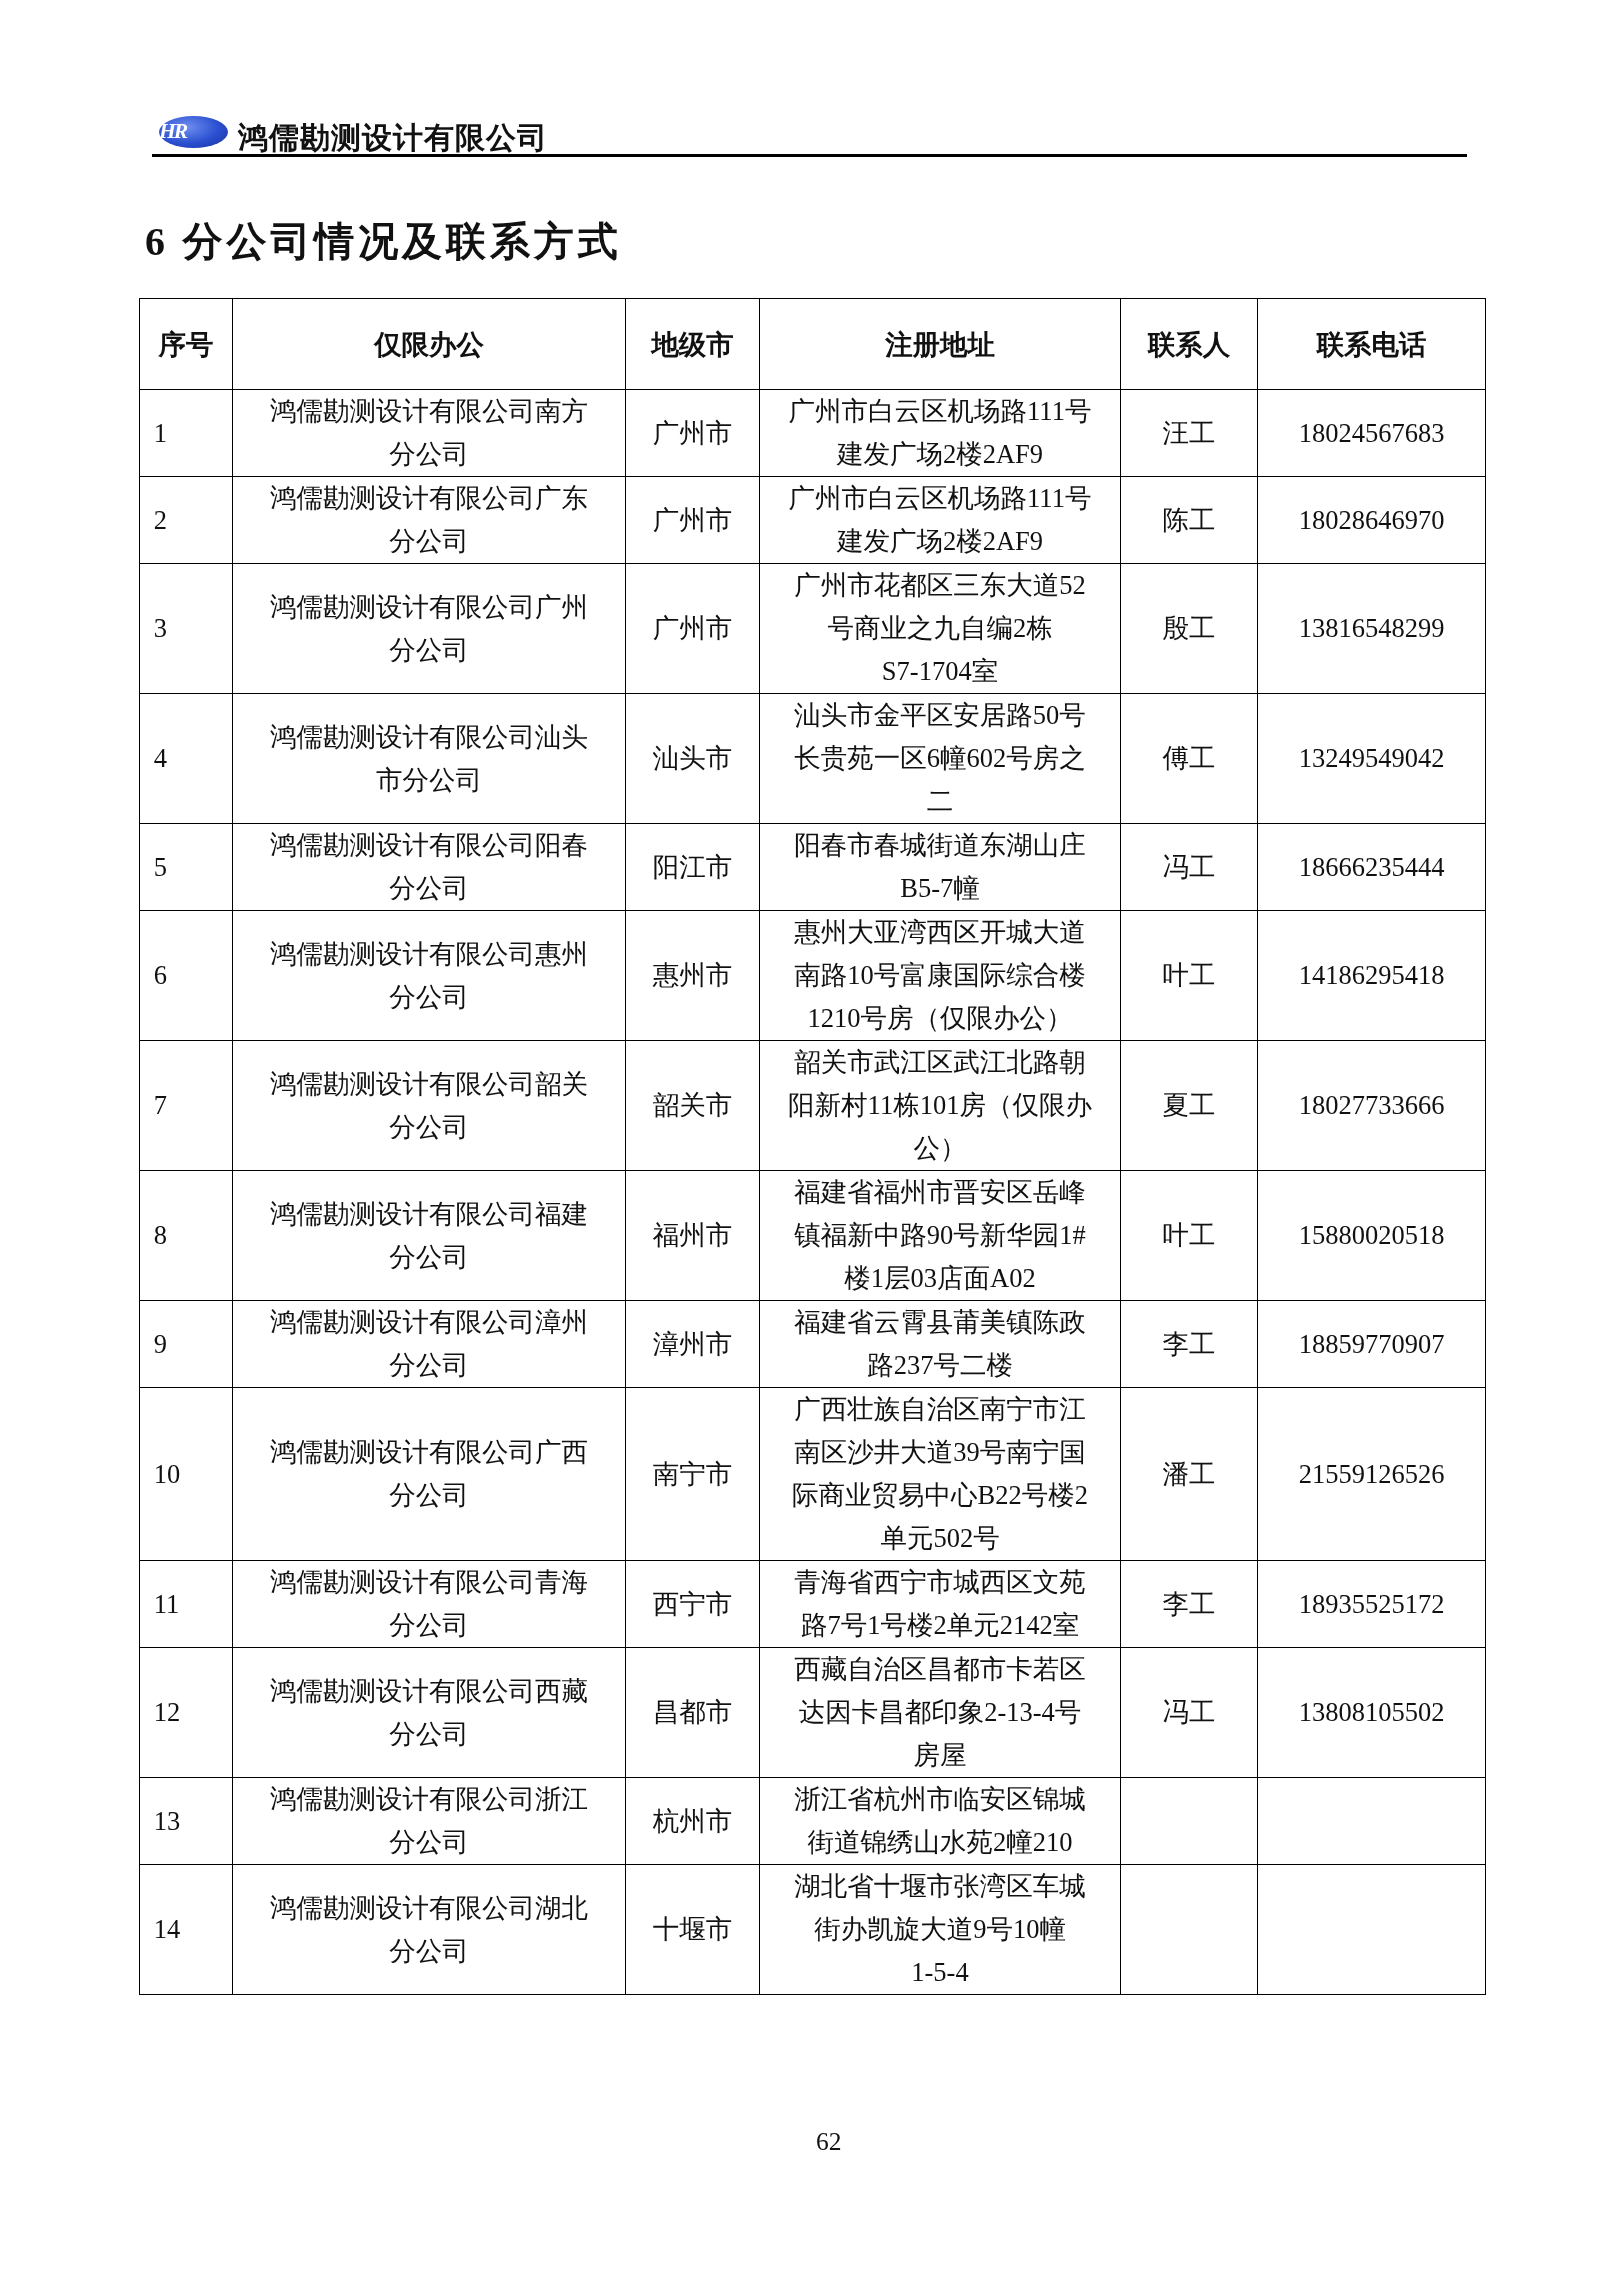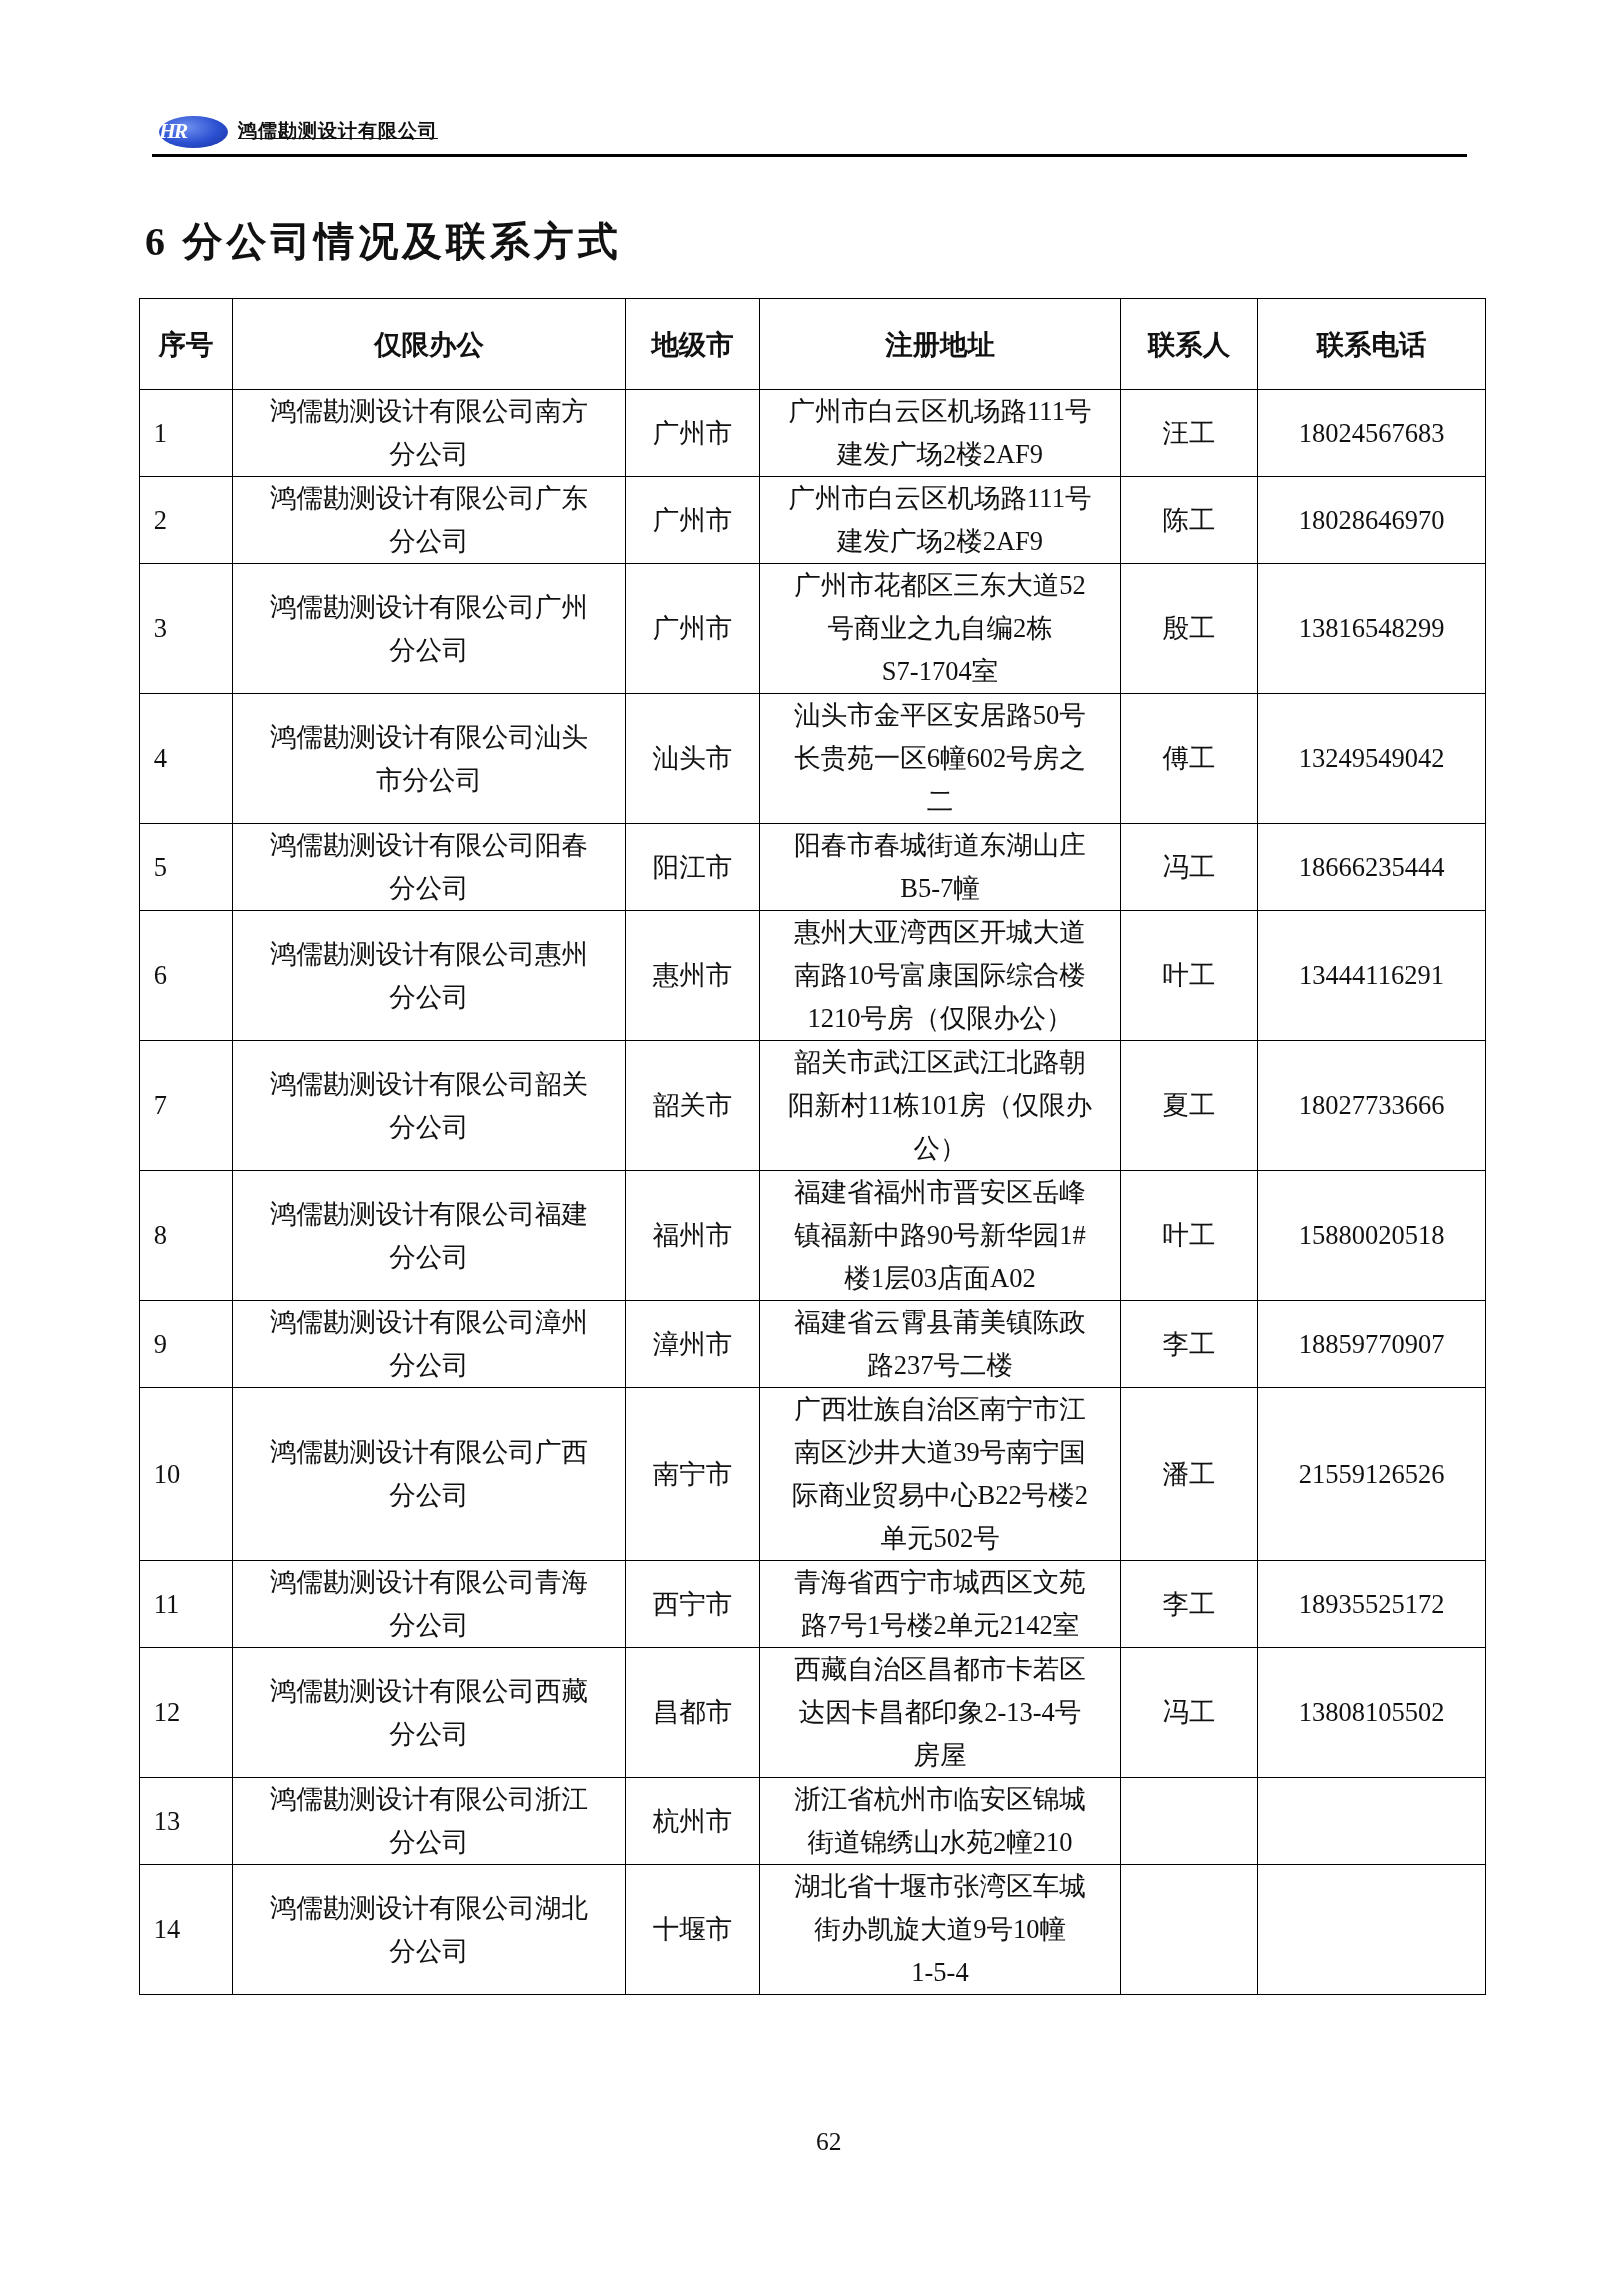--- a/index.html
+++ b/index.html
@@ -4,22 +4,22 @@
 <style>
   html, body { margin:0; padding:0; background:#ffffff; }
   body { width:1621px; height:2293px; position:relative; overflow:hidden;
          font-family:"Liberation Serif","DejaVu Serif",serif; color:#111; }
   .header { position:absolute; left:152px; top:110px; width:1315px; height:47px; }
   .logo { position:absolute; left:6.9px; top:5.9px; width:69px; height:32px; border-radius:50%;
           background:radial-gradient(ellipse at 40% 35%, #6f8ff0 0%, #2a4fd0 55%, #1a2f9a 100%);
           display:flex; align-items:center; }
   .logo span { color:#fff; font-style:italic; font-weight:bold; font-size:21.6px;
                font-family:"Liberation Serif",serif; letter-spacing:-2px; }
-  .company { position:absolute; left:86px; top:7.8px; font-size:19px; font-weight:bold;
-             font-family:"DejaVu Sans",sans-serif; letter-spacing:1px; color:#111;text-decoration:underline; }
+  .company { position:absolute; left:86px; top:7.8px; font-size:30px; font-weight:bold;
+             font-family:"DejaVu Sans",sans-serif; letter-spacing:1px; color:#111; }
   .rule { position:absolute; left:0; top:44px; width:1315px; height:2.9px; background:#000; }
   .title { position:absolute; left:145px; top:214px; font-size:40px; font-weight:bold;
            font-family:"DejaVu Serif",serif; letter-spacing:3.9px; white-space:nowrap; }
   .title .num { font-family:"Liberation Serif",serif; margin-right:13.7px; }
   table { position:absolute; left:139px; top:298px; border-collapse:collapse; table-layout:fixed; }
   td, th { border:1.5px solid #000; padding:0; text-align:center; vertical-align:middle;
            font-size:26.5px; line-height:43px; font-weight:normal; }
   th { font-family:"DejaVu Sans",sans-serif; font-weight:bold; font-size:27.4px; }
   td.seq { text-align:left; padding-left:13.7px; }
   td .line { display:block; white-space:nowrap; }
@@ -138,21 +138,21 @@
           <span class="line">鸿儒勘测设计有限公司惠州</span>
           <span class="line">分公司</span>
         </td>
         <td>惠州市</td>
         <td>
           <span class="line">惠州大亚湾西区开城大道</span>
           <span class="line">南路10号富康国际综合楼</span>
           <span class="line">1210号房（仅限办公）</span>
         </td>
         <td>叶工</td>
-        <td>13444116291</td>
+        <td>14186295418</td>
       </tr>
       <tr style="height: 128px;">
         <td class="seq">7</td>
         <td>
           <span class="line">鸿儒勘测设计有限公司韶关</span>
           <span class="line">分公司</span>
         </td>
         <td>韶关市</td>
         <td>
           <span class="line">韶关市武江区武江北路朝</span>

